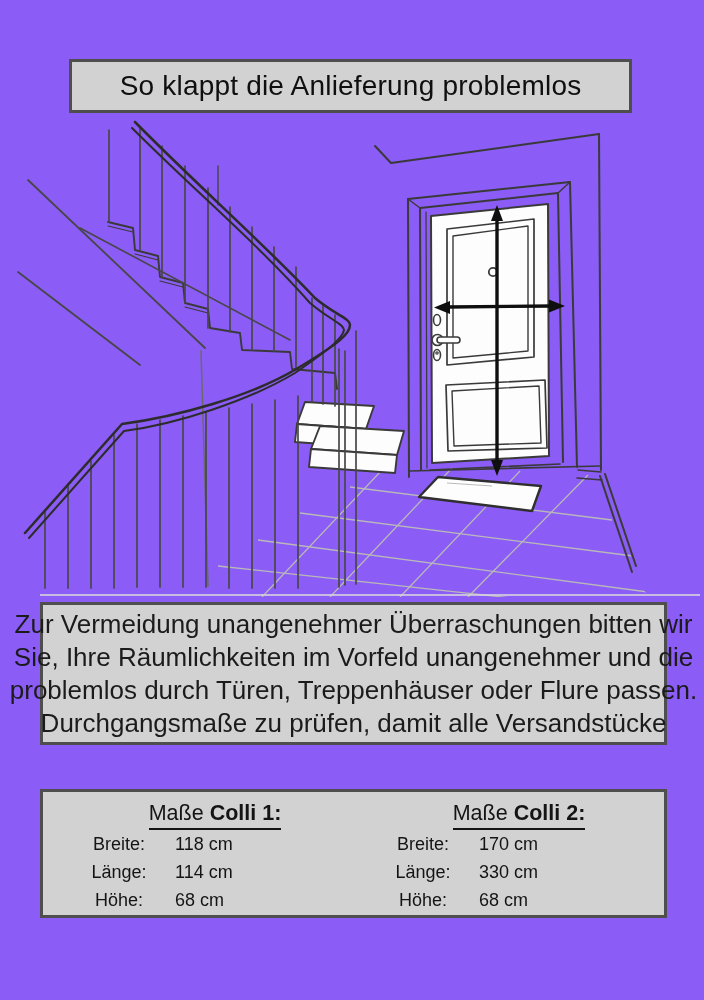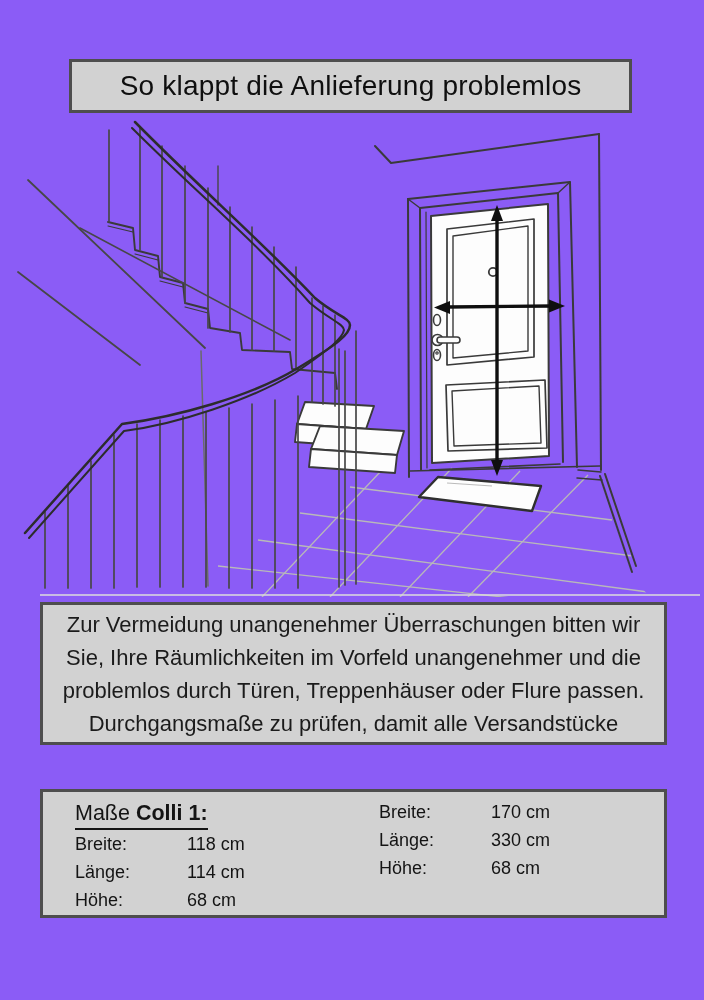--- a/index.html
+++ b/index.html
@@ -25,26 +25,27 @@
     font-size:28px;color:#0f0f0f;letter-spacing:0.2px;white-space:nowrap;
   }
   .illustration{
     position:absolute;left:0;top:112px;width:704px;height:486px;
   }
   .notice-box{
     left:40px;top:602px;width:627px;height:143px;
     display:flex;flex-direction:column;align-items:center;justify-content:center;
   }
   .notice-box .line{
-    font-size:22px;line-height:33px;color:#1b1b1b;white-space:nowrap;text-align:center;
+    font-size:26px;line-height:33px;color:#1b1b1b;white-space:nowrap;text-align:center;
   }
   .dims-box{
     left:40px;top:789px;width:627px;height:129px;
     display:flex;flex-direction:row;
-    padding:6px 0 0 32px;
+    padding:6px 0 0 20px;
+    text-align:center;
   }
   .dims-col{width:304px;flex:0 0 304px;}
   .dims-col .heading{
     font-size:21.5px;line-height:30px;color:#141414;
     display:inline-block;
     border-bottom:2px solid #141414;
     padding-bottom:0px;
   }
   .dims-col .heading b{font-weight:700;}
   .dims-row{display:flex;font-size:18px;line-height:28px;color:#141414;}
@@ -208,20 +209,21 @@
       <div class="dims-row">
         <span class="lbl">Länge:</span>
         <span class="val">114 cm</span>
       </div>
       <div class="dims-row">
         <span class="lbl">Höhe:</span>
         <span class="val">68 cm</span>
       </div>
     </div>
     <div class="dims-col">
+      <span class="heading"><span>Maße </span><b>Colli 2:</b></span>
       <div class="dims-row">
         <span class="lbl">Breite:</span>
         <span class="val">170 cm</span>
       </div>
       <div class="dims-row">
         <span class="lbl">Länge:</span>
         <span class="val">330 cm</span>
       </div>
       <div class="dims-row">
         <span class="lbl">Höhe:</span>

